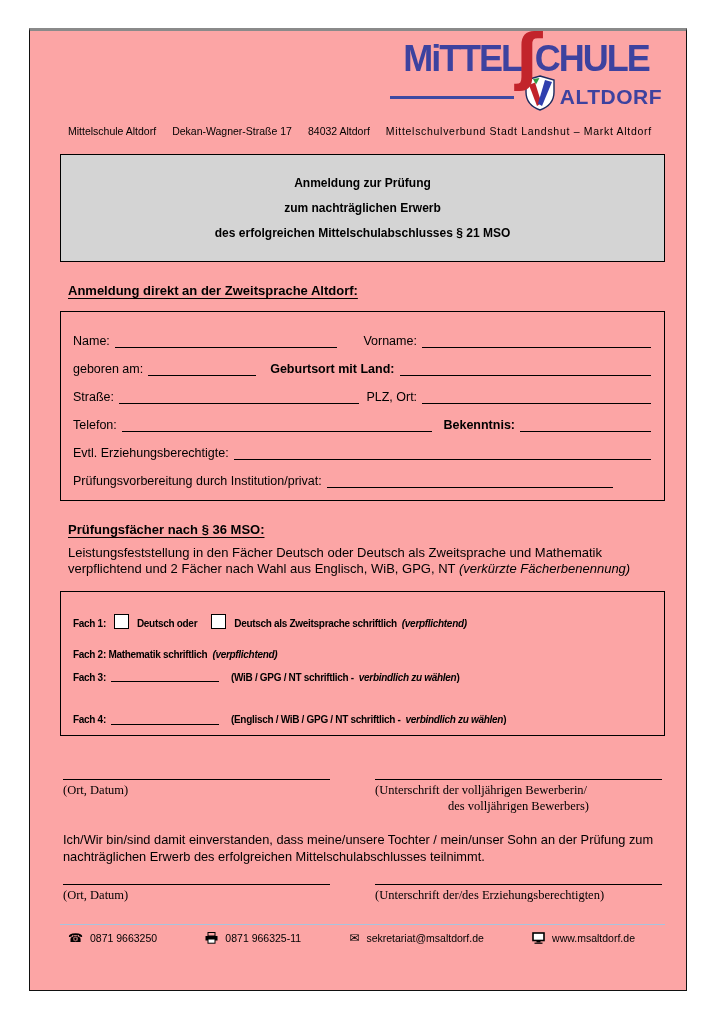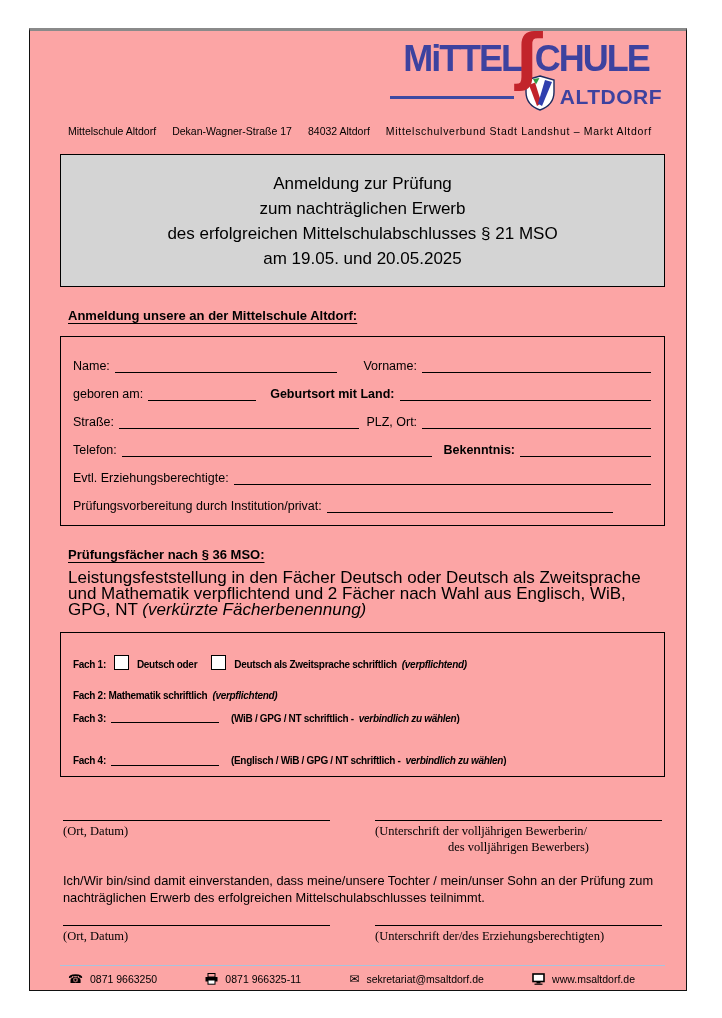--- a/index.html
+++ b/index.html
@@ -53,21 +53,21 @@
   .address-assoc { letter-spacing: 0.7px; }
 
   
   .title-box {
     margin-top: 13px;
     border: 1.5px solid #000;
     background: #d4d4d4;
     text-align: center;
     padding: 16px 0 15px 0;
   }
-  .title-box div { font-weight: normal; font-size: 17px; line-height: 25px; }
+  .title-box div { font-weight: bold; font-size: 12px; line-height: 25px; }
 
   
   .section-heading {
     margin: 21px 0 0 8px;
     font-weight: bold; font-size: 13px;
     text-decoration: underline;
     text-underline-offset: 3px;
   }
 
   
@@ -79,21 +79,21 @@
   }
   .frow { display: flex; align-items: flex-end; height: 28px; white-space: nowrap; font-size: 12.5px; }
   .frow .lbl { padding-bottom: 0; }
   .frow .bold { font-weight: bold; }
   .fill { border-bottom: 1px solid #000; height: 10px; margin-left: 5px; }
   .fill.grow { flex: 1; }
 
   
   .intro {
     margin: 8px 0 12px 8px;
-    font-size: 17px; line-height: 16px; max-width: 600px;
+    font-size: 13px; line-height: 16px; max-width: 600px;
   }
   .italic { font-style: italic; }
 
   
   .fach-box {
     margin-top: 14px;
     border: 1.5px solid #000;
     padding: 6px 13px 10px 12px;
   }
   .fach-row {
@@ -164,24 +164,23 @@
         <span style="margin-right: 16px;">Mittelschule Altdorf</span><span style="margin-right: 16px;">Dekan-Wagner-Straße 17</span><span style="margin-right: 16px;">84032 Altdorf</span>
       </span>
       <span class="address-assoc">Mittelschulverbund Stadt Landshut – Markt Altdorf</span>
     </div>
   </div>
 
   <div class="title-box">
     <div>Anmeldung zur Prüfung</div>
     <div>zum nachträglichen Erwerb</div>
     <div>des erfolgreichen Mittelschulabschlusses § 21 MSO</div>
-    <div>am 19.05. und 20.05.2025</div>
-  </div>
-
-  <div class="section-heading">Anmeldung unsere an der Mittelschule Altdorf:</div>
+  </div>
+
+  <div class="section-heading">Anmeldung direkt an der Zweitsprache Altdorf:</div>
 
   <div class="form-box">
     <div class="frow">
       <span class="lbl">Name:</span>
       <div class="fill grow" style="flex:1.02;"></div>
       <span class="lbl" style="margin-left:26px;">Vorname:</span>
       <div class="fill grow" style="flex:1.05;"></div>
     </div>
     <div class="frow">
       <span class="lbl">geboren am:</span>

